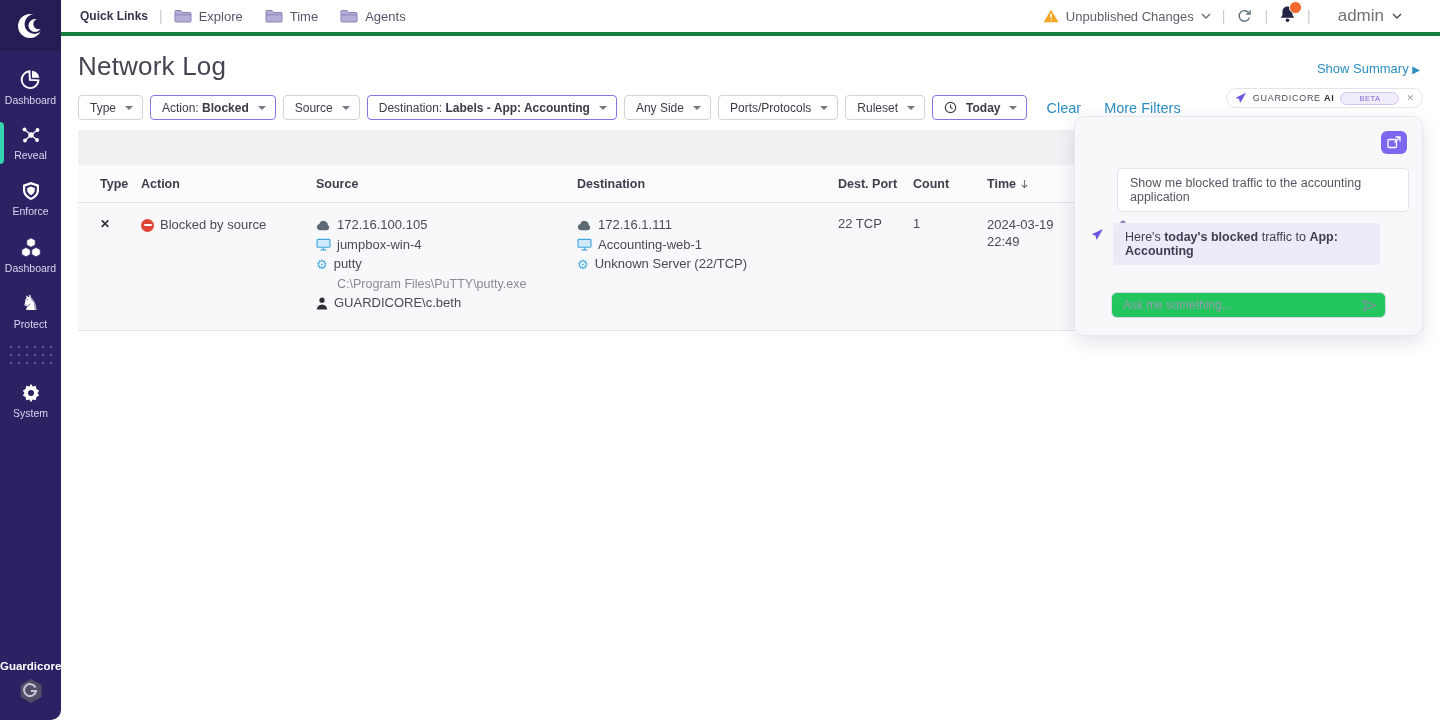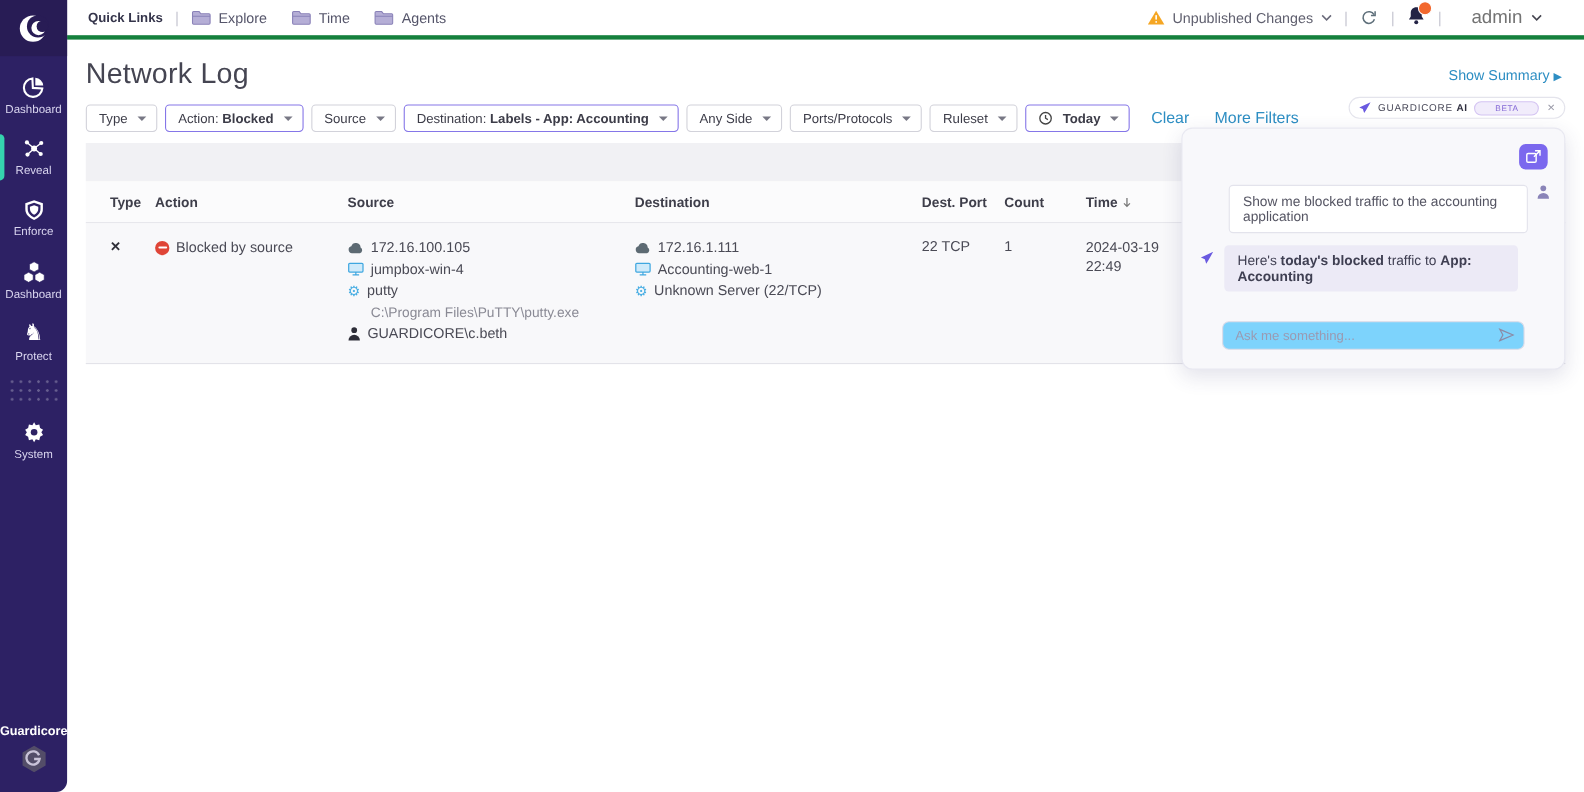--- a/index.html
+++ b/index.html
@@ -96,32 +96,32 @@
   .time-cell div { line-height:17px; }
 
   
   .ai-panel { position:absolute; left:1074px; top:116px; width:349px; height:220px;
               background:#f8f8fb; border:1px solid #e8e8f1; border-radius:10px;
               box-shadow:0 6px 18px rgba(60,60,110,.14); z-index:11; }
   .expand-btn { position:absolute; top:14px; right:15px; width:26px; height:23px;
                 background:#7b68ee; border-radius:6px; display:flex; align-items:center;
                 justify-content:center; cursor:pointer; }
   .user-row { position:absolute; top:51px; left:42px; right:13px; display:flex;
-              align-items:flex-start; gap:8px; }
+              align-items:flex-start; gap:8px;flex-direction:column; }
   .user-bubble { flex:1; background:#fff; border:1px solid #e3e3ec; border-radius:4px;
                  padding:7px 12px; font-size:12.5px; color:#555563; }
   .asst-row { position:absolute; top:106px; left:16px; right:42px; display:flex;
               gap:9px; align-items:flex-start; }
   .asst-bubble { flex:1; background:#eceaf6; border-radius:4px; padding:7px 12px;
                  font-size:12.5px; color:#3f3f52; }
   .asst-ico { margin-top:5px; }
   .chat-input-wrap { position:absolute; left:36px; right:36px; bottom:17px; height:26px; }
   .chat-input { width:100%; height:26px; border:1px solid #dcdce8; border-radius:6px;
                 padding:0 32px 0 11px; font-size:12px; color:#555;
-                font-family:"Liberation Sans", sans-serif; background:#7dd3fc; outline:none; }
+                font-family:"Liberation Sans", sans-serif; background:#22c55e; outline:none; }
   .chat-input::placeholder { color:#9a9ab2; }
   .send-btn { position:absolute; right:9px; top:6px; cursor:pointer; }
 </style>
 </head>
 <body>
 
 <div class="sidebar">
   <div class="logo-block">
     <svg width="34" height="34" viewBox="0 0 34 34">
       <circle cx="16" cy="17" r="12" fill="#fff"></circle>

